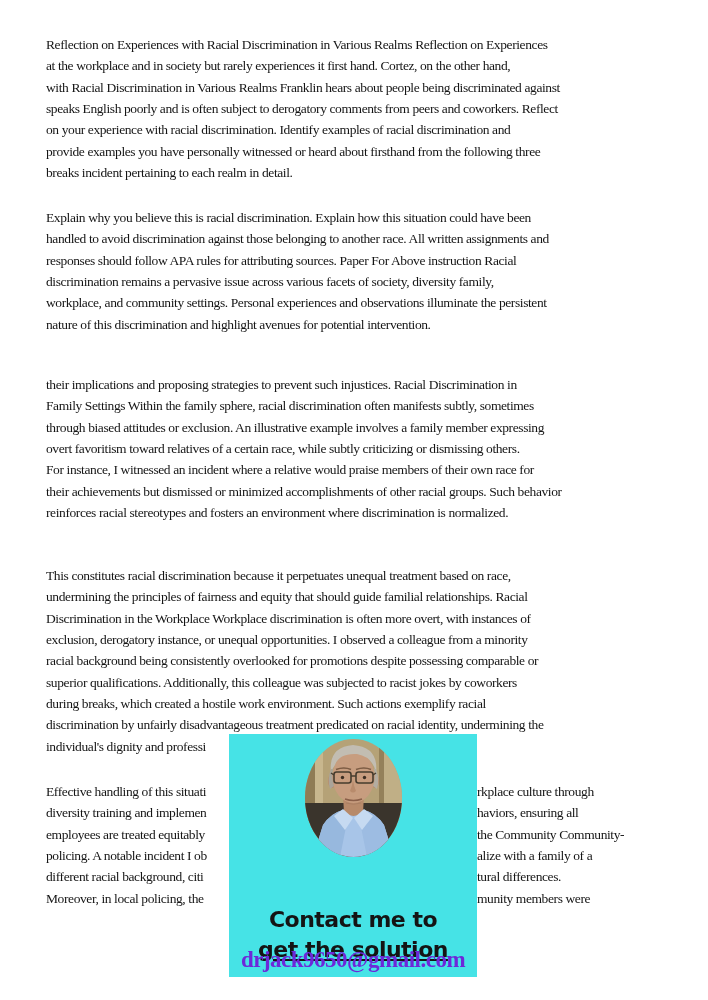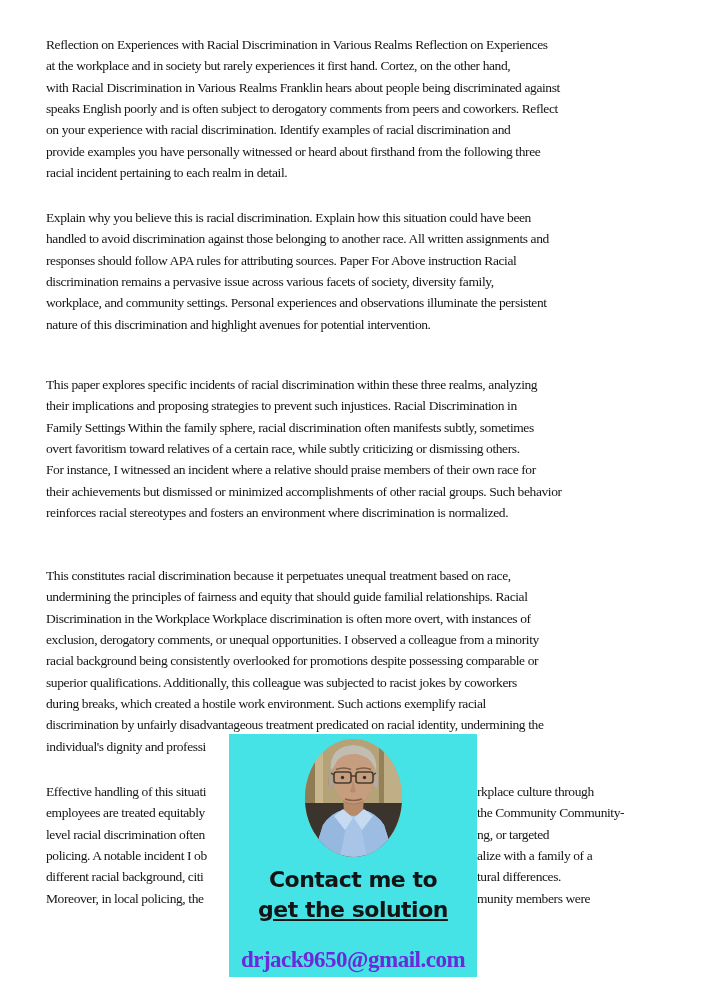--- a/index.html
+++ b/index.html
@@ -57,20 +57,21 @@
     position:absolute;
     left:0;
     width:100%;
     text-align:center;
     font-family:"DejaVu Sans", sans-serif;
     font-weight:bold;
     font-size:22px;
     letter-spacing:-0.5px;
     color:#141414;
     line-height:28px;
+    margin-top:40px;
   }
   .contact-line.l1{top:132px;}
   .contact-line.l2{top:162px;text-decoration:underline;}
   .email-line{
     position:absolute;
     left:0;
     top:212px;
     width:100%;
     text-align:center;
     font-family:"Liberation Serif", serif;
@@ -94,94 +95,94 @@
 
       <div class="line">with Racial Discrimination in Various Realms Franklin hears about people being discriminated against</div>
 
       <div class="line">speaks English poorly and is often subject to derogatory comments from peers and coworkers. Reflect</div>
 
       <div class="line">on your experience with racial discrimination. Identify examples of racial discrimination and</div>
 
       <div class="line">provide examples you have personally witnessed or heard about firsthand from the following three</div>
 
 
-      <div class="line">racial incident pertaining to each realm in detail.</div>
+      <div class="line">breaks incident pertaining to each realm in detail.</div>
     </div>
 
   <div class="para" style="top:207px">
 
       <div class="line">Explain why you believe this is racial discrimination. Explain how this situation could have been</div>
 
       <div class="line">handled to avoid discrimination against those belonging to another race. All written assignments and</div>
 
       <div class="line">responses should follow APA rules for attributing sources. Paper For Above instruction Racial</div>
 
       <div class="line">discrimination remains a pervasive issue across various facets of society, diversity family,</div>
 
       <div class="line">workplace, and community settings. Personal experiences and observations illuminate the persistent</div>
 
       <div class="line">nature of this discrimination and highlight avenues for potential intervention.</div>
     </div>
 
   <div class="para" style="top:374px">
 
-      <div class="line">This paper explores specific incidents of racial discrimination within these three realms, analyzing</div>
 
       <div class="line">their implications and proposing strategies to prevent such injustices. Racial Discrimination in</div>
 
       <div class="line">Family Settings Within the family sphere, racial discrimination often manifests subtly, sometimes</div>
 
+      <div class="line">through biased attitudes or exclusion. An illustrative example involves a family member expressing</div>
 
       <div class="line">overt favoritism toward relatives of a certain race, while subtly criticizing or dismissing others.</div>
 
-      <div class="line">For instance, I witnessed an incident where a relative should praise members of their own race for</div>
+      <div class="line">For instance, I witnessed an incident where a relative would praise members of their own race for</div>
 
       <div class="line">their achievements but dismissed or minimized accomplishments of other racial groups. Such behavior</div>
 
       <div class="line">reinforces racial stereotypes and fosters an environment where discrimination is normalized.</div>
     </div>
 
   <div class="para" style="top:565px">
 
       <div class="line">This constitutes racial discrimination because it perpetuates unequal treatment based on race,</div>
 
       <div class="line">undermining the principles of fairness and equity that should guide familial relationships. Racial</div>
 
       <div class="line">Discrimination in the Workplace Workplace discrimination is often more overt, with instances of</div>
 
-      <div class="line">exclusion, derogatory comments, or unequal opportunities. I observed a colleague from a minority</div>
+      <div class="line">exclusion, derogatory instance, or unequal opportunities. I observed a colleague from a minority</div>
 
       <div class="line">racial background being consistently overlooked for promotions despite possessing comparable or</div>
 
       <div class="line">superior qualifications. Additionally, this colleague was subjected to racist jokes by coworkers</div>
 
       <div class="line">during breaks, which created a hostile work environment. Such actions exemplify racial</div>
 
       <div class="line">discrimination by unfairly disadvantageous treatment predicated on racial identity, undermining the</div>
 
       <div class="line">individual's dignity and professi</div>
     </div>
 
   <div class="para" style="top:781px">
 
       <div class="line">
         <span class="lfrag">Effective handling of this situati</span>
         <span class="rfrag">rkplace culture through</span>
       </div>
 
+      <div class="line">
+        <span class="lfrag">diversity training and implemen</span>
+        <span class="rfrag">haviors, ensuring all</span>
+      </div>
 
       <div class="line">
         <span class="lfrag">employees are treated equitably</span>
         <span class="rfrag">the Community Community-</span>
       </div>
 
-      <div class="line">
-        <span class="lfrag">level racial discrimination often</span>
-        <span class="rfrag">ng, or targeted</span>
-      </div>
 
       <div class="line">
         <span class="lfrag">policing. A notable incident I ob</span>
         <span class="rfrag">alize with a family of a</span>
       </div>
 
       <div class="line">
         <span class="lfrag">different racial background, citi</span>
         <span class="rfrag">tural differences.</span>
       </div>

